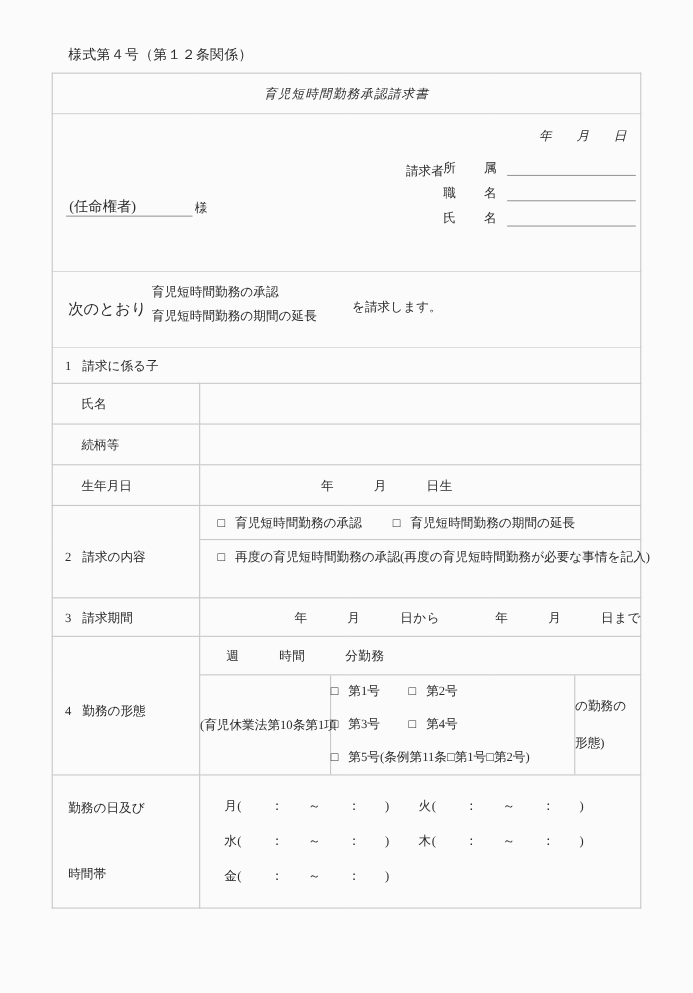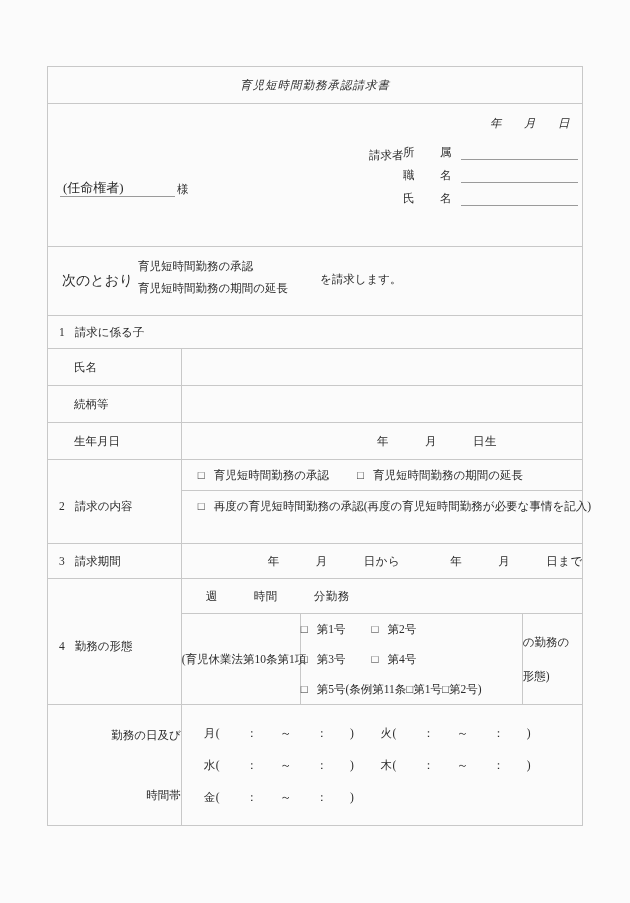--- a/index.html
+++ b/index.html
@@ -147,21 +147,21 @@
   }
   .sec-head .num { margin-right: 10px; }
   .row-label {
     height: 36px;
     padding-left: 26px !important;
     font-size: 11.5px;
     white-space: nowrap;
   }
   .row-value { padding-left: 14px !important; }
   .center-text {
-    text-align: center;
+    text-align: left;
     padding-left: 110px !important;
     font-size: 11.5px;
     letter-spacing: 0.5px;
   }
   .sec-label {
     padding-left: 11px !important;
     vertical-align: top;
     font-size: 11.5px;
     white-space: nowrap;
   }
@@ -218,40 +218,41 @@
   .nest-right {
     padding-left: 14px;
     line-height: 34px;
   }
   
   .sched-label {
     padding-left: 14px !important;
     font-size: 11.5px;
     line-height: 30px;
     vertical-align: middle;
-    text-align: right;
+    text-align: left;
   }
   .sched-cell {
     padding: 12px 0 12px 22px !important;
     font-size: 11.5px;
     line-height: 32px;
     white-space: nowrap;
   }
   .slot { letter-spacing: 0.5px; }
   .slot .p1 { display: inline-block; width: 26px; }
   .slot .p2 { display: inline-block; width: 22px; }
   .slot .p3 { display: inline-block; width: 24px; }
   .slot .p4 { display: inline-block; width: 22px; }
   .daygap { display: inline-block; width: 26px; }
 </style>
 </head>
 <body>
 
 <div class="page">
 
+  <div class="form-id">様式第４号（第１２条関係）</div>
 
   <table class="form">
 
     <tbody>
         <tr>
       <td class="title-cell" colspan="4">育児短時間勤務承認請求書</td>
     </tr>
 
     <tr>
       <td class="applicant-cell" colspan="4">

